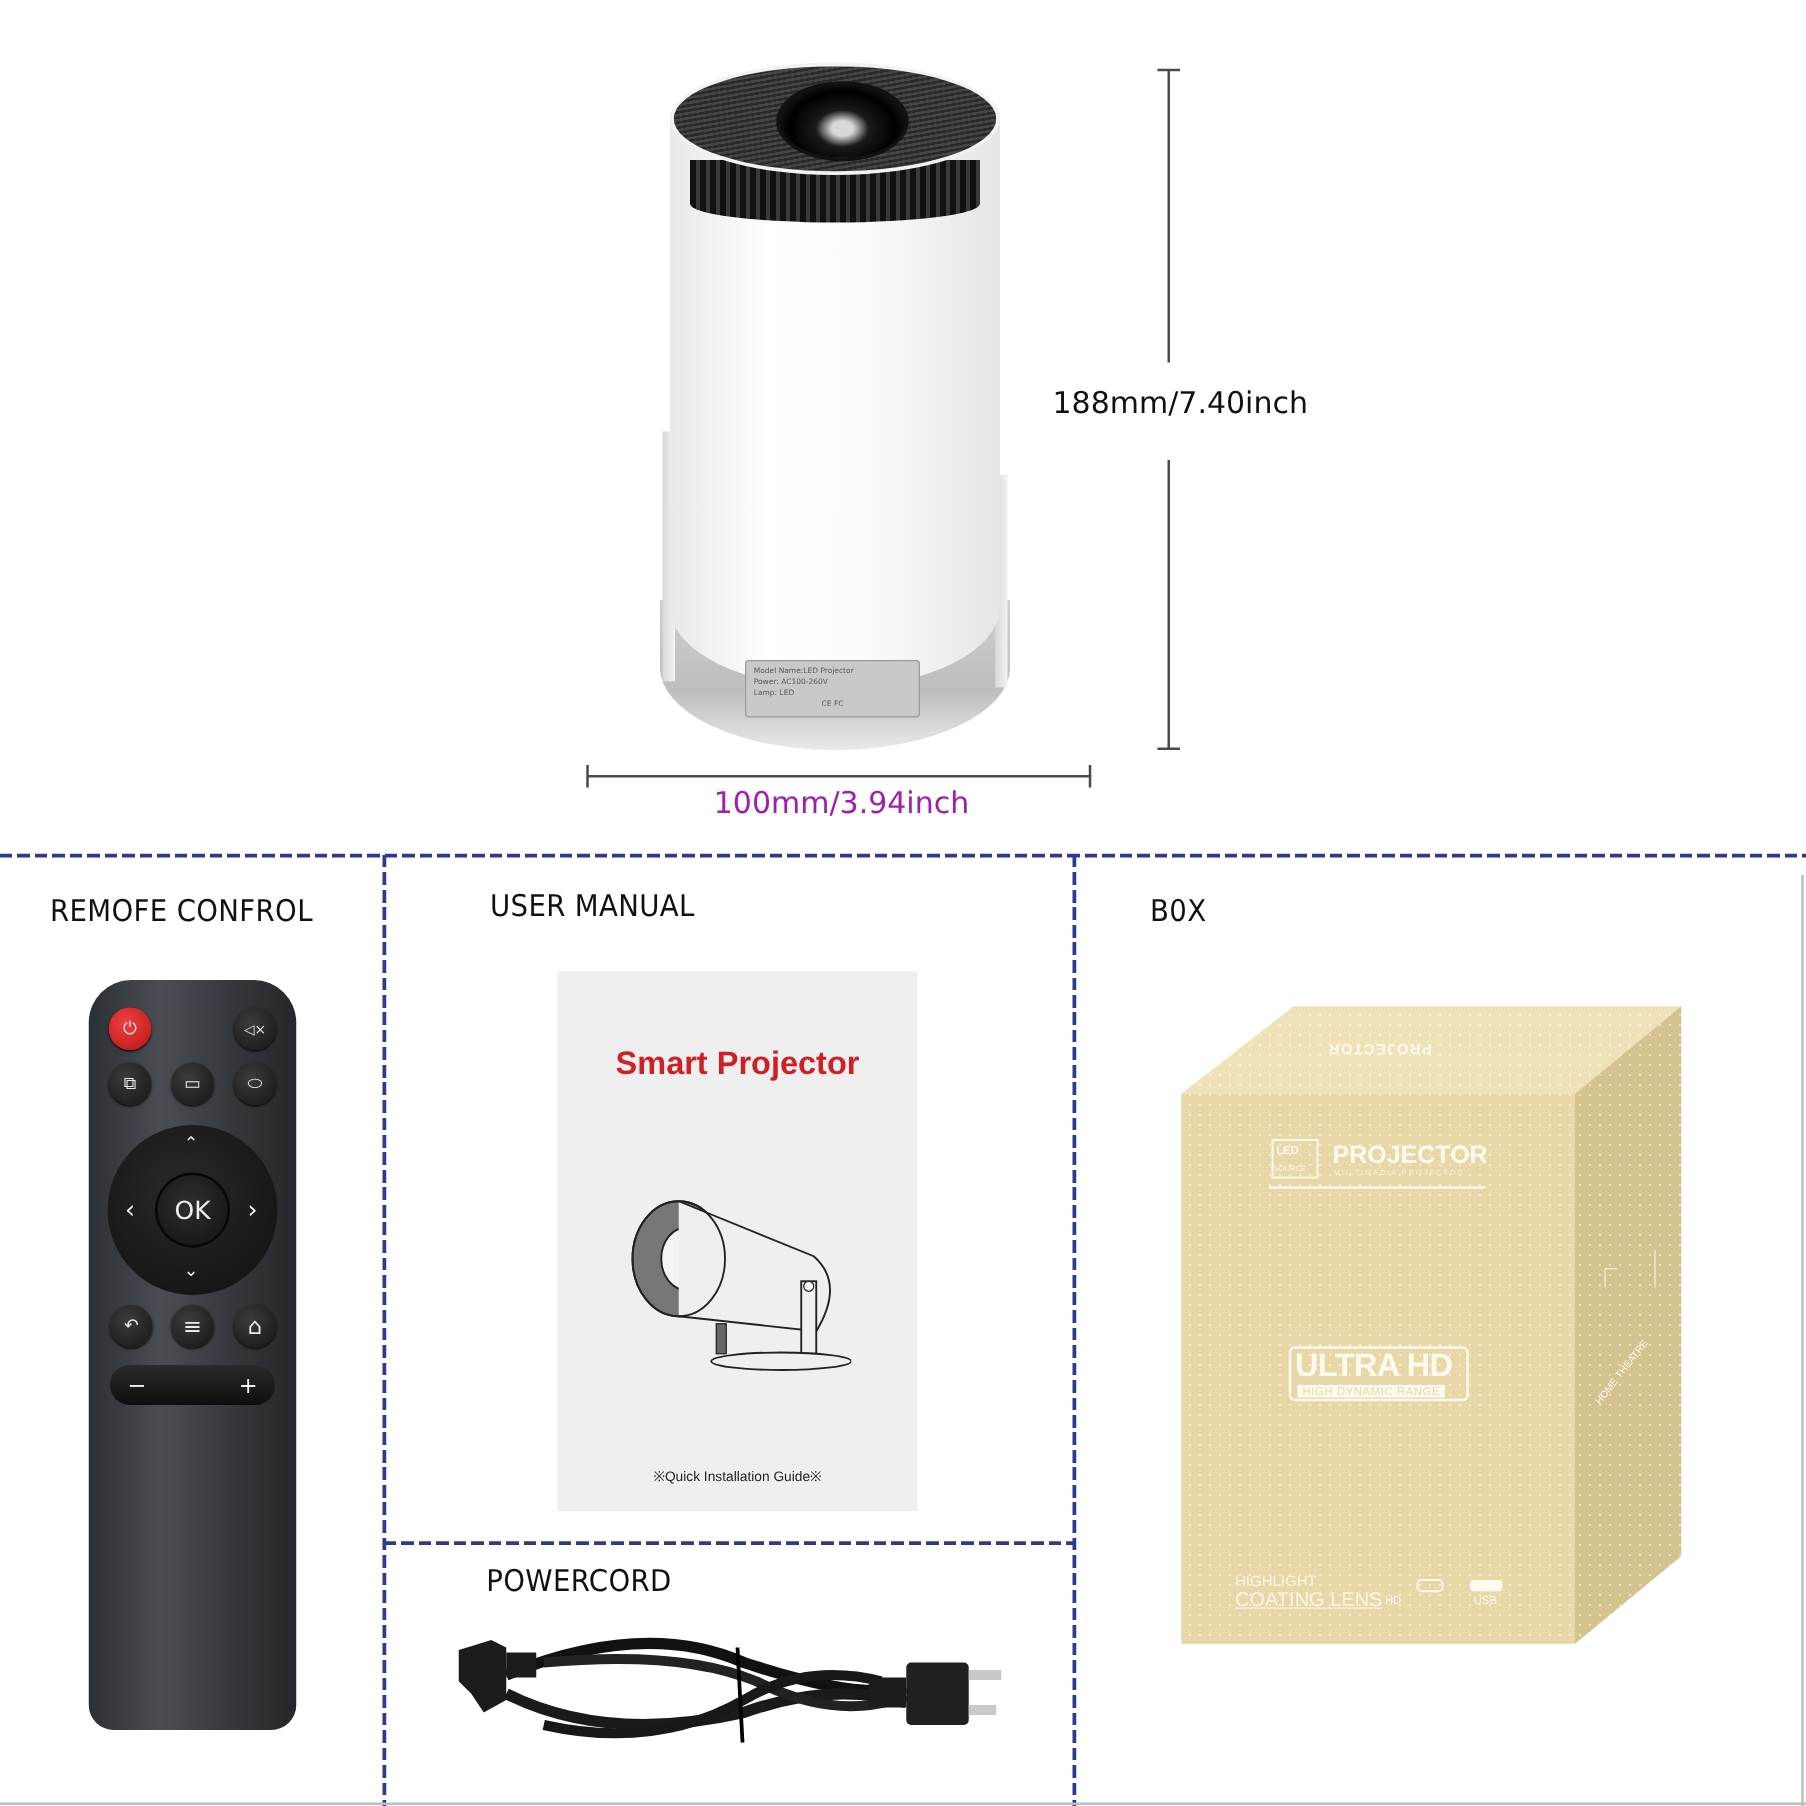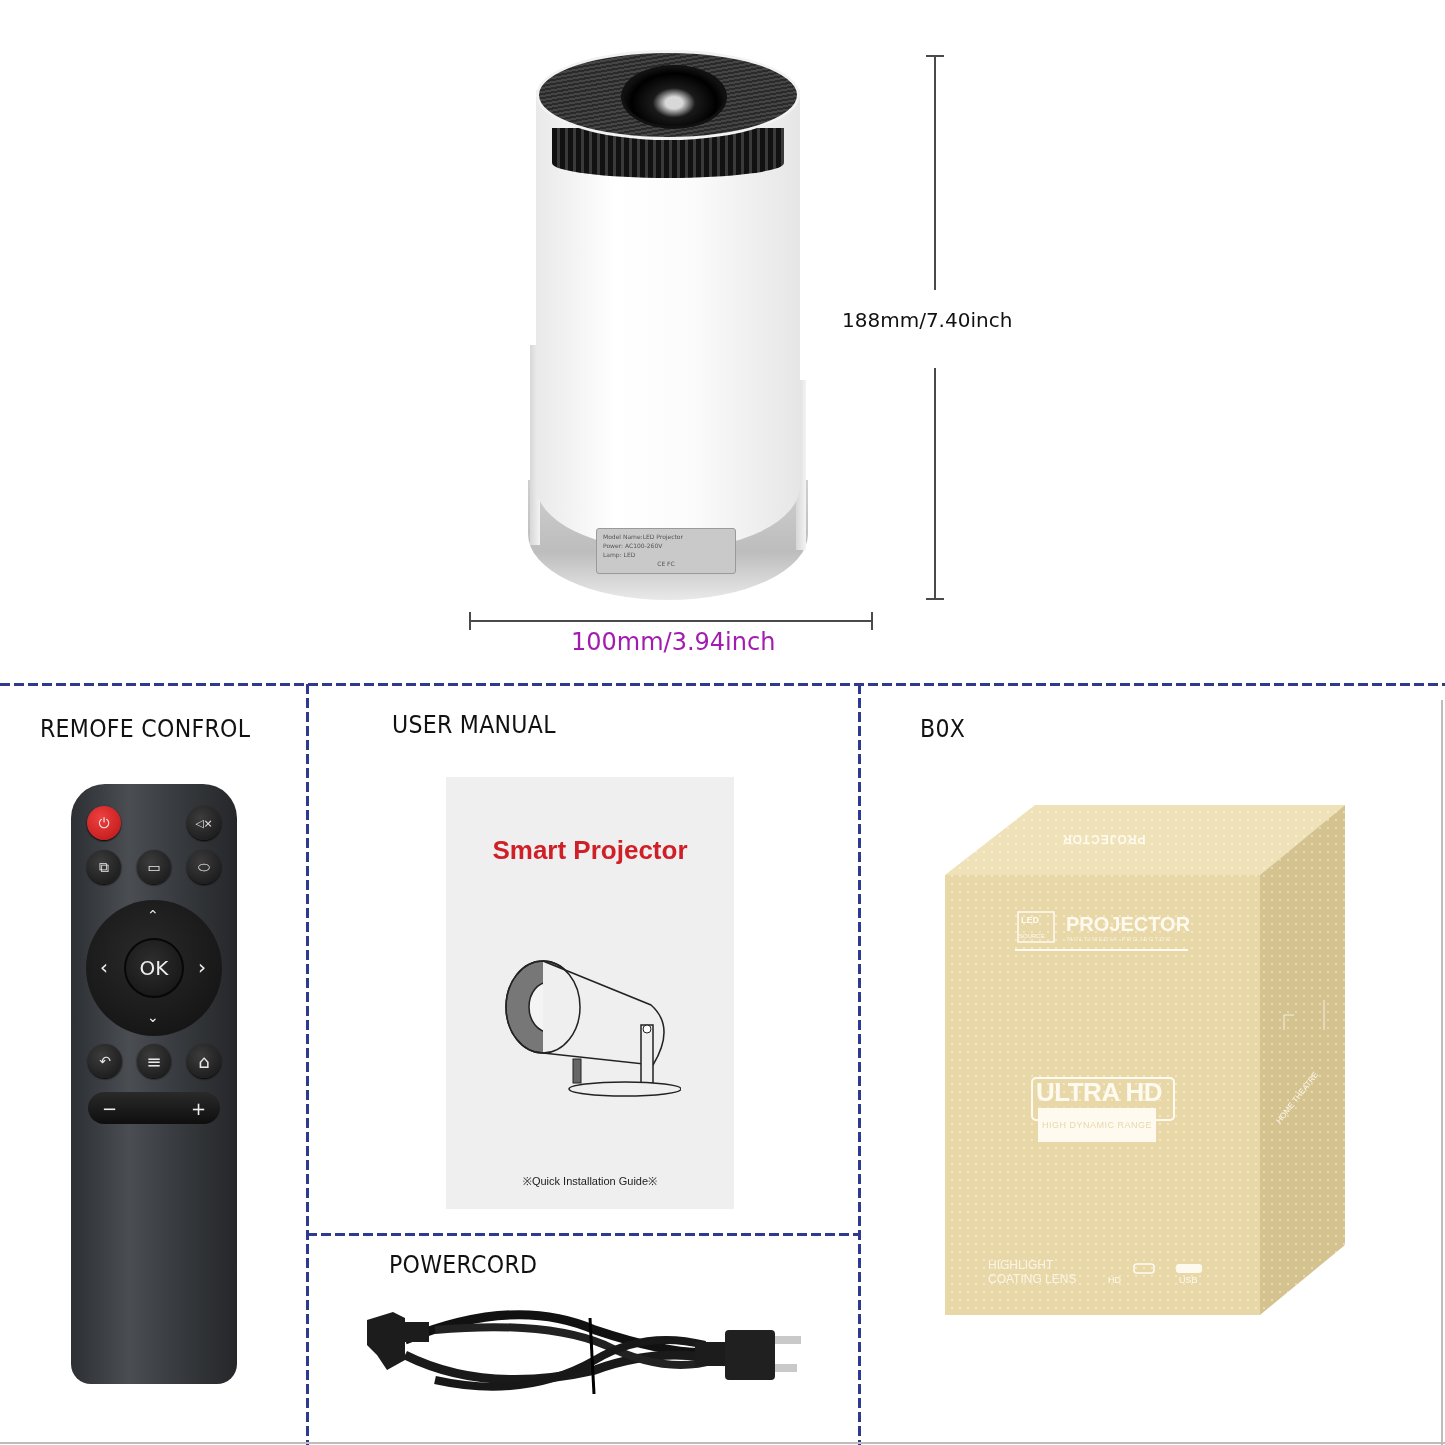--- a/index.html
+++ b/index.html
@@ -43,21 +43,21 @@
   .proj-label {
     position: absolute; left: 60px; top: 478px; width: 140px; height: 46px;
     border: 1px solid #9a9a9a; border-radius: 3px; background: #c9c9c9; z-index: 4;
     font-size: 6px; color: #555; line-height: 9px; padding: 3px 6px; box-sizing: border-box;
   }
 
   .dim-v-line { left: 934px; top: 56px; width: 2px; height: 544px; background: #4a4a4a; }
   .dim-v-cap-top { left: 926px; top: 55px; width: 18px; height: 2px; background: #4a4a4a; }
   .dim-v-cap-bot { left: 926px; top: 598px; width: 18px; height: 2px; background: #4a4a4a; }
   .dim-v-gap { left: 920px; top: 290px; width: 30px; height: 78px; background: #fff; }
-  .dim-v-text { left: 842px; top: 308px; font-family: "DejaVu Sans", sans-serif; font-size: 20px; color: #111; white-space: nowrap; }
+  .dim-v-text { left: 842px; top: 308px; font-family: "DejaVu Sans", sans-serif; font-size: 24px; color: #111; white-space: nowrap; }
 
   .dim-h-line { left: 470px; top: 620px; width: 403px; height: 2px; background: #4a4a4a; }
   .dim-h-cap-l { left: 469px; top: 612px; width: 2px; height: 18px; background: #4a4a4a; }
   .dim-h-cap-r { left: 871px; top: 612px; width: 2px; height: 18px; background: #4a4a4a; }
   .dim-h-text { left: 571px; top: 628px; font-size: 24px; color: #a21caf; white-space: nowrap; }
 
   
   .dash-h { height: 3px; background: repeating-linear-gradient(90deg, #2e3a8f 0 10px, transparent 10px 14px); }
   .dash-v { width: 3px; background: repeating-linear-gradient(180deg, #2e3a8f 0 10px, transparent 10px 14px); }
 
@@ -241,18 +241,18 @@
   <polyline points="344,230 344,215 354,215" fill="none" stroke="#fffaf0" stroke-width="0.8"></polyline>
   <polyline points="384,200 384,230" fill="none" stroke="#fffaf0" stroke-width="0.8"></polyline>
 </svg>
 
 <div class="abs box-text" style="left:1062px; top:832px; font-size:12px; font-weight:bold; letter-spacing:1px; transform:rotate(180deg);">PROJECTOR</div>
 <div class="abs box-text" style="left:1021px; top:915px; font-size:9px; font-weight:bold;">LED</div>
 <div class="abs box-text" style="left:1019px; top:933px; font-size:6px;">SOURCE</div>
 <div class="abs box-text" style="left:1066px; top:913px; font-size:20px; font-weight:bold;">PROJECTOR</div>
 <div class="abs box-text" style="left:1067px; top:936px; font-size:6px; letter-spacing:1.5px; opacity:0.7;">MULTIMEDIA PROJECTOR</div>
 <div class="abs box-text" style="left:1036px; top:1077px; font-size:26px; font-weight:bold; letter-spacing:-0.5px;">ULTRA HD</div>
-<div class="abs box-text" style="left:1038px; top:1108px; font-size:9px; letter-spacing:0.5px; color:#e8d8a8; background:#fffaf0; padding:12px 4px;">HIGH DYNAMIC RANGE</div>
+<div class="abs box-text" style="left:1038px; top:1108px; font-size:9px; letter-spacing:0.5px; color:#e8d8a8; background:#fffaf0; padding:0 4px;">HIGH DYNAMIC RANGE</div>
 <div class="abs box-text" style="left:988px; top:1258px; font-size:12px; opacity:0.85;text-align:right;">HIGHLIGHT</div>
-<div class="abs box-text" style="left:988px; top:1272px; font-size:12px; opacity:0.85;">COATING LENS</div>
+<div class="abs box-text" style="left:988px; top:1272px; font-size:16px; opacity:0.85;text-decoration:underline;">COATING LENS</div>
 <div class="abs box-text" style="left:1108px; top:1275px; font-size:9px;">HD</div>
 <div class="abs box-text" style="left:1179px; top:1275px; font-size:9px;">USB</div>
 <div class="abs box-text" style="left:1278px; top:1118px; font-size:8px; transform:rotate(-52deg); transform-origin:left;">HOME THEATRE</div>
 
 </body></html>

